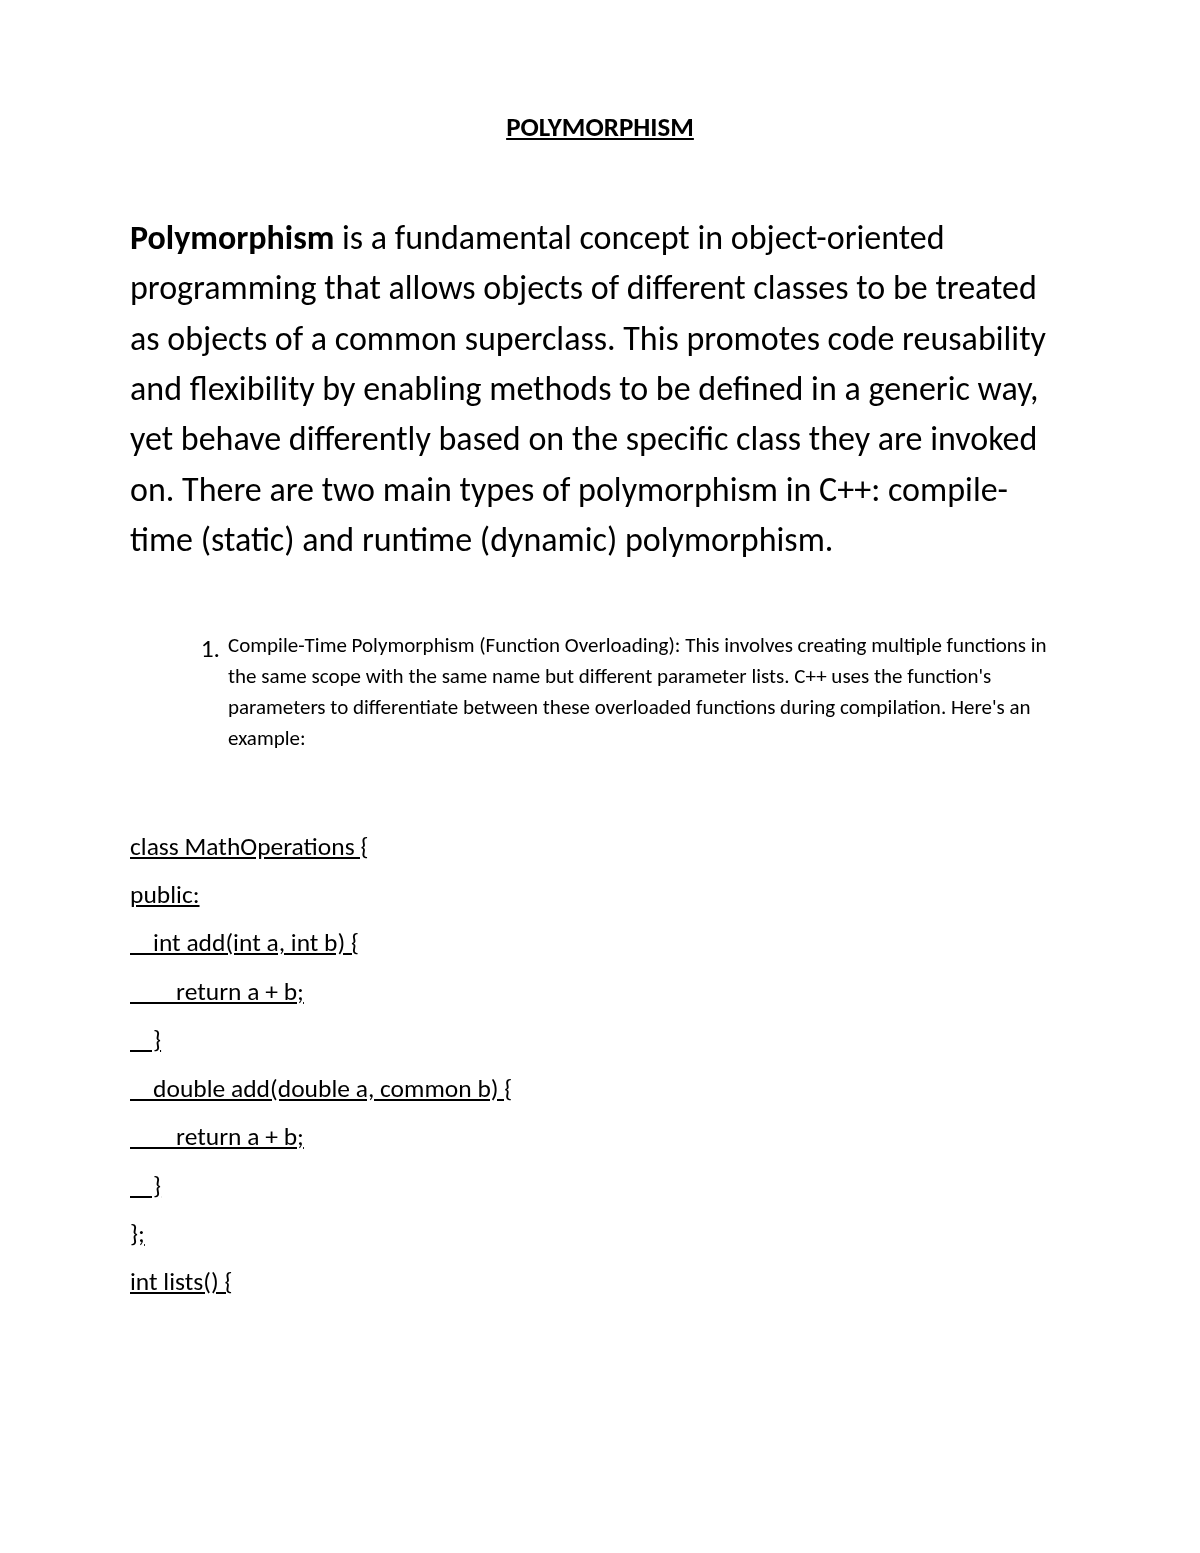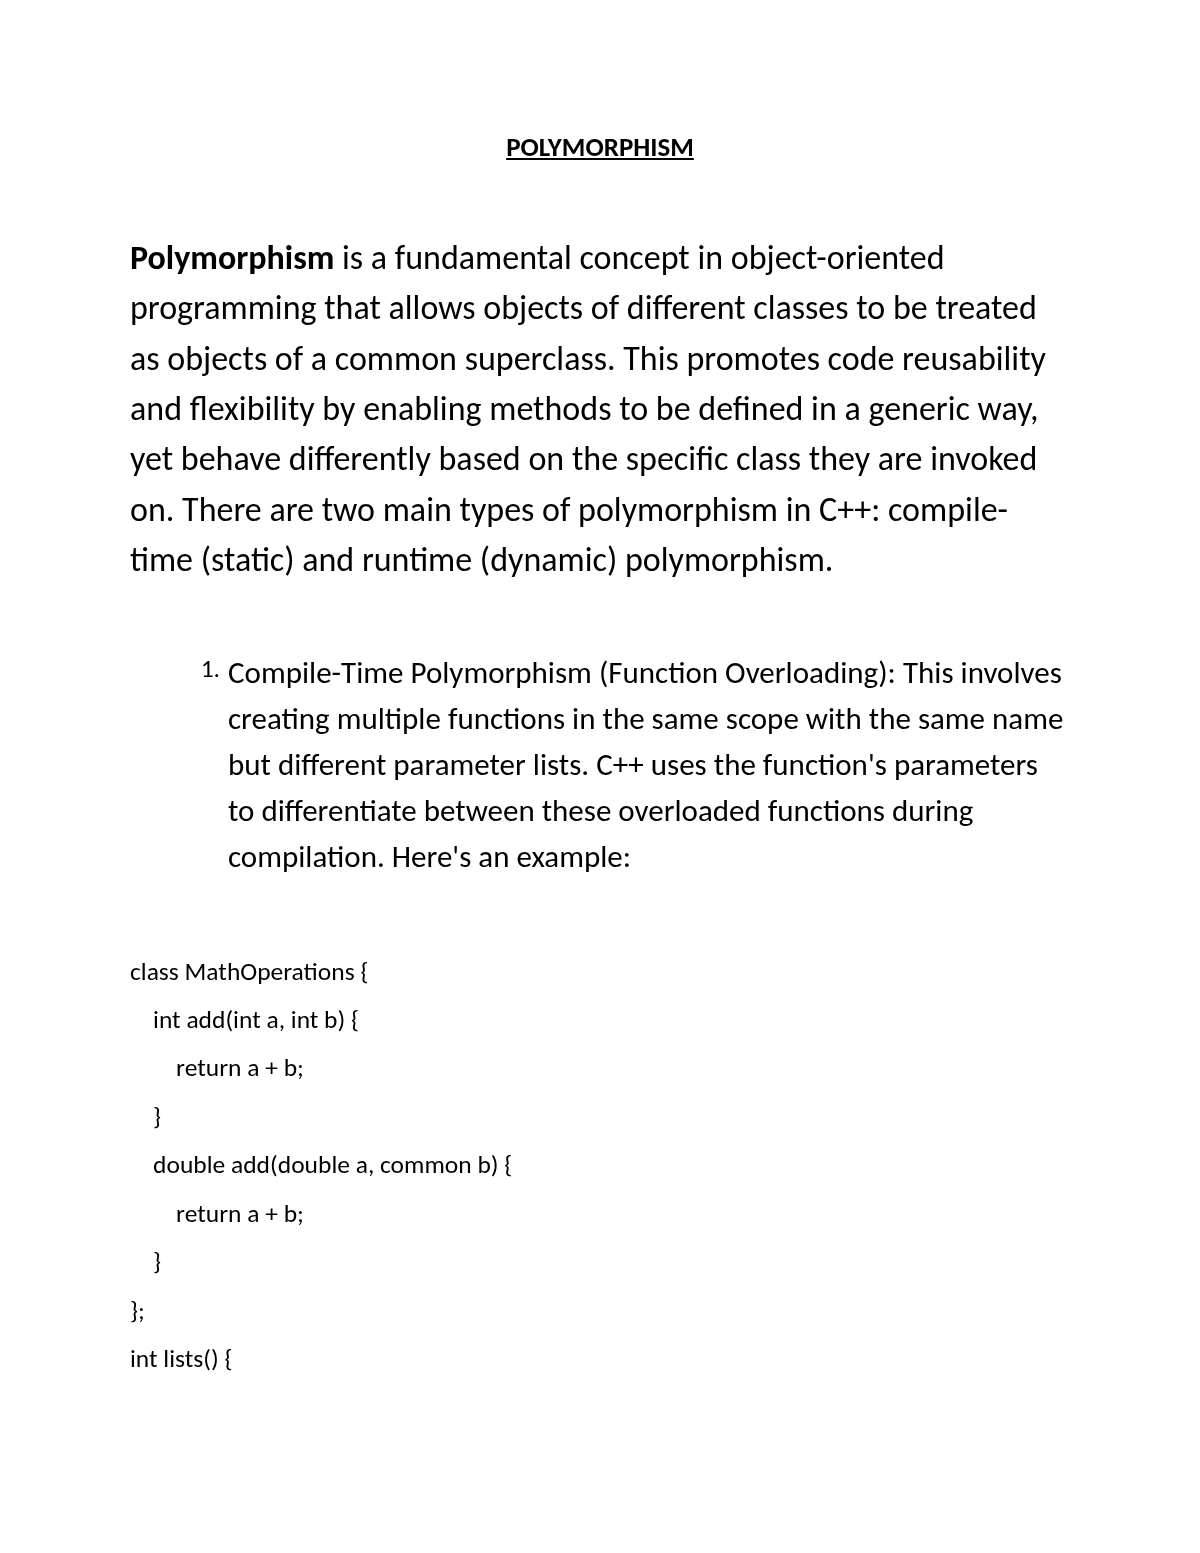--- a/index.html
+++ b/index.html
@@ -10,21 +10,20 @@
   body {
     background: #ffffff;
     font-family: Calibri, "Segoe UI", Arial, sans-serif;
     width: 1200px;
     height: 1553px;
     position: relative;
   }
   .page {
     padding: 110px 130px 0 130px;
     color: #000000;
-    margin-top: 20px;
   }
   .title {
     text-align: center;
     font-size: 27px;
     font-weight: bold;
     text-decoration: underline;
     margin-bottom: 70px;
   }
   .intro {
     font-size: 34px;
@@ -42,27 +41,28 @@
     display: flex;
   }
   .list-num {
     font-size: 25.5px;
     line-height: 1.48;
     min-width: 50px;
     text-align: right;
     padding-right: 8px;
   }
   .list-body {
-    font-size: 31px;
+    font-size: 21px;
     line-height: 1.48;
     flex: 1;
   }
   .code-block {
     font-size: 25.5px;
     line-height: 1.9;
+    text-decoration: underline;
   }
   .code-line {
     white-space: pre;
   }
 </style>
 </head>
 <body>
 
 <div class="page">
   <div class="title">POLYMORPHISM</div>
@@ -75,20 +75,21 @@
     <div class="list-wrapper">
       <div class="list-num">1.</div>
       <div class="list-body">
         <span class="bold">Compile-Time Polymorphism (Function Overloading):</span><span> This involves creating multiple functions in the same scope with the same name but different parameter lists. C++ uses the function's parameters to differentiate between these overloaded functions during compilation. Here's an example:</span>
       </div>
     </div>
   </div>
 
   <div class="code-block">
     <div class="code-line">class MathOperations {</div>
+    <div class="code-line">public:</div>
     <div class="code-line">    int add(int a, int b) {</div>
     <div class="code-line">        return a + b;</div>
     <div class="code-line">    }</div>
     <div class="code-line"></div>
     <div class="code-line">    double add(double a, common b) {</div>
     <div class="code-line">        return a + b;</div>
     <div class="code-line">    }</div>
     <div class="code-line">};</div>
     <div class="code-line"></div>
     <div class="code-line">int lists() {</div>

